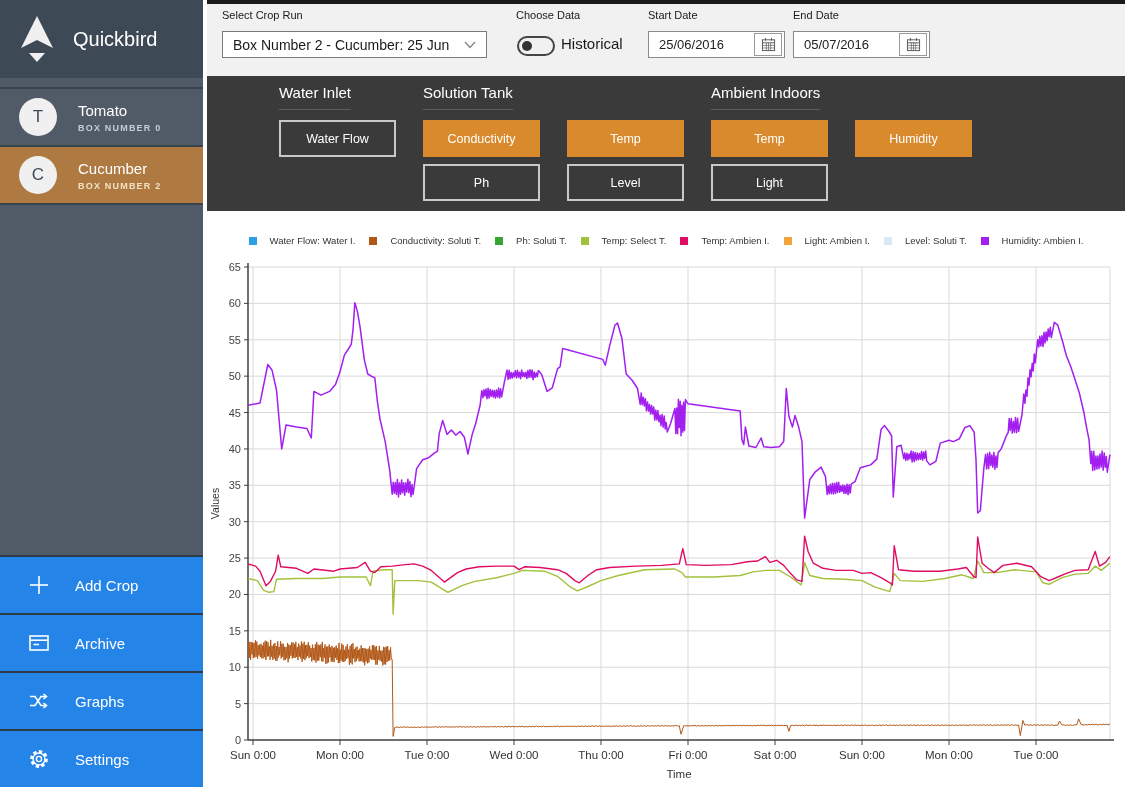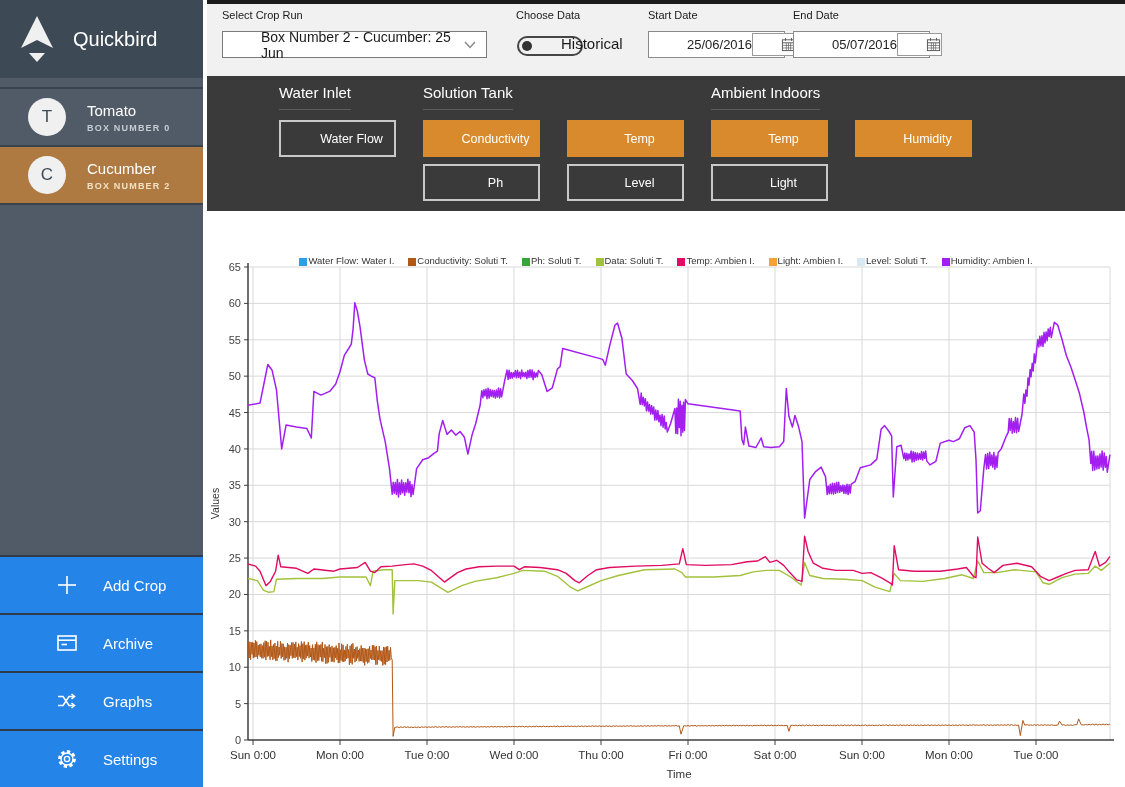--- a/index.html
+++ b/index.html
@@ -58,25 +58,25 @@
   .s-btn{width:117px;height:37px;margin-top:7px;box-sizing:border-box;color:#ffffff;
     font-size:12.5px;display:flex;align-items:center;justify-content:center;cursor:pointer;text-align:right;}
   .s-btn.inactive{border:2px solid #c8c8c8;background:transparent;}
   .s-btn.active{border:none;}
   .s-btn-row1{position:absolute;top:37px;}
   .s-btn-row2{position:absolute;top:81px;}
   
   .chart-area{position:absolute;left:207px;top:211px;width:918px;height:576px;background:#ffffff;}
   .legend{position:absolute;left:0;top:24px;width:100%;display:flex;
     justify-content:center;gap:14px;align-items:center;}
-  .legend-item{display:flex;align-items:flex-end;gap:1px;margin-top:20px;}
+  .legend-item{display:flex;align-items:center;gap:13px;}
   .legend-marker{width:8px;height:8px;flex:0 0 auto;}
   .legend-label{font-size:9.5px;color:#333;}
   #chart-svg{position:absolute;left:0;top:0;}
-  [data-interactable="true"]{cursor:pointer;padding-left:28px;}
+  [data-interactable="true"]{cursor:pointer;}
 </style>
 </head>
 <body>
 
 <div class="sidebar" data-interactable="false">
   <div class="side-header" data-interactable="false">
     <svg class="side-logo" data-interactable="false" viewBox="0 0 36 48">
       <polygon points="18,1 34,33 18,25 2,33" fill="#f0f0f0"></polygon>
       <polygon points="10,38 26,38 18,47" fill="#f0f0f0"></polygon>
     </svg>
@@ -206,21 +206,21 @@
       <div class="legend-item" data-interactable="false">
         <span class="legend-marker" data-interactable="false" style="background:#b25817"></span>
         <span class="legend-label" data-interactable="false">Conductivity: Soluti T.</span>
       </div>
       <div class="legend-item" data-interactable="false">
         <span class="legend-marker" data-interactable="false" style="background:#37a437"></span>
         <span class="legend-label" data-interactable="false">Ph: Soluti T.</span>
       </div>
       <div class="legend-item" data-interactable="false">
         <span class="legend-marker" data-interactable="false" style="background:#a2c13c"></span>
-        <span class="legend-label" data-interactable="false">Data: Soluti T.</span>
+        <span class="legend-label" data-interactable="false">Temp: Select T.</span>
       </div>
       <div class="legend-item" data-interactable="false">
         <span class="legend-marker" data-interactable="false" style="background:#e00b62"></span>
         <span class="legend-label" data-interactable="false">Temp: Ambien I.</span>
       </div>
       <div class="legend-item" data-interactable="false">
         <span class="legend-marker" data-interactable="false" style="background:#f2a33c"></span>
         <span class="legend-label" data-interactable="false">Light: Ambien I.</span>
       </div>
       <div class="legend-item" data-interactable="false">

